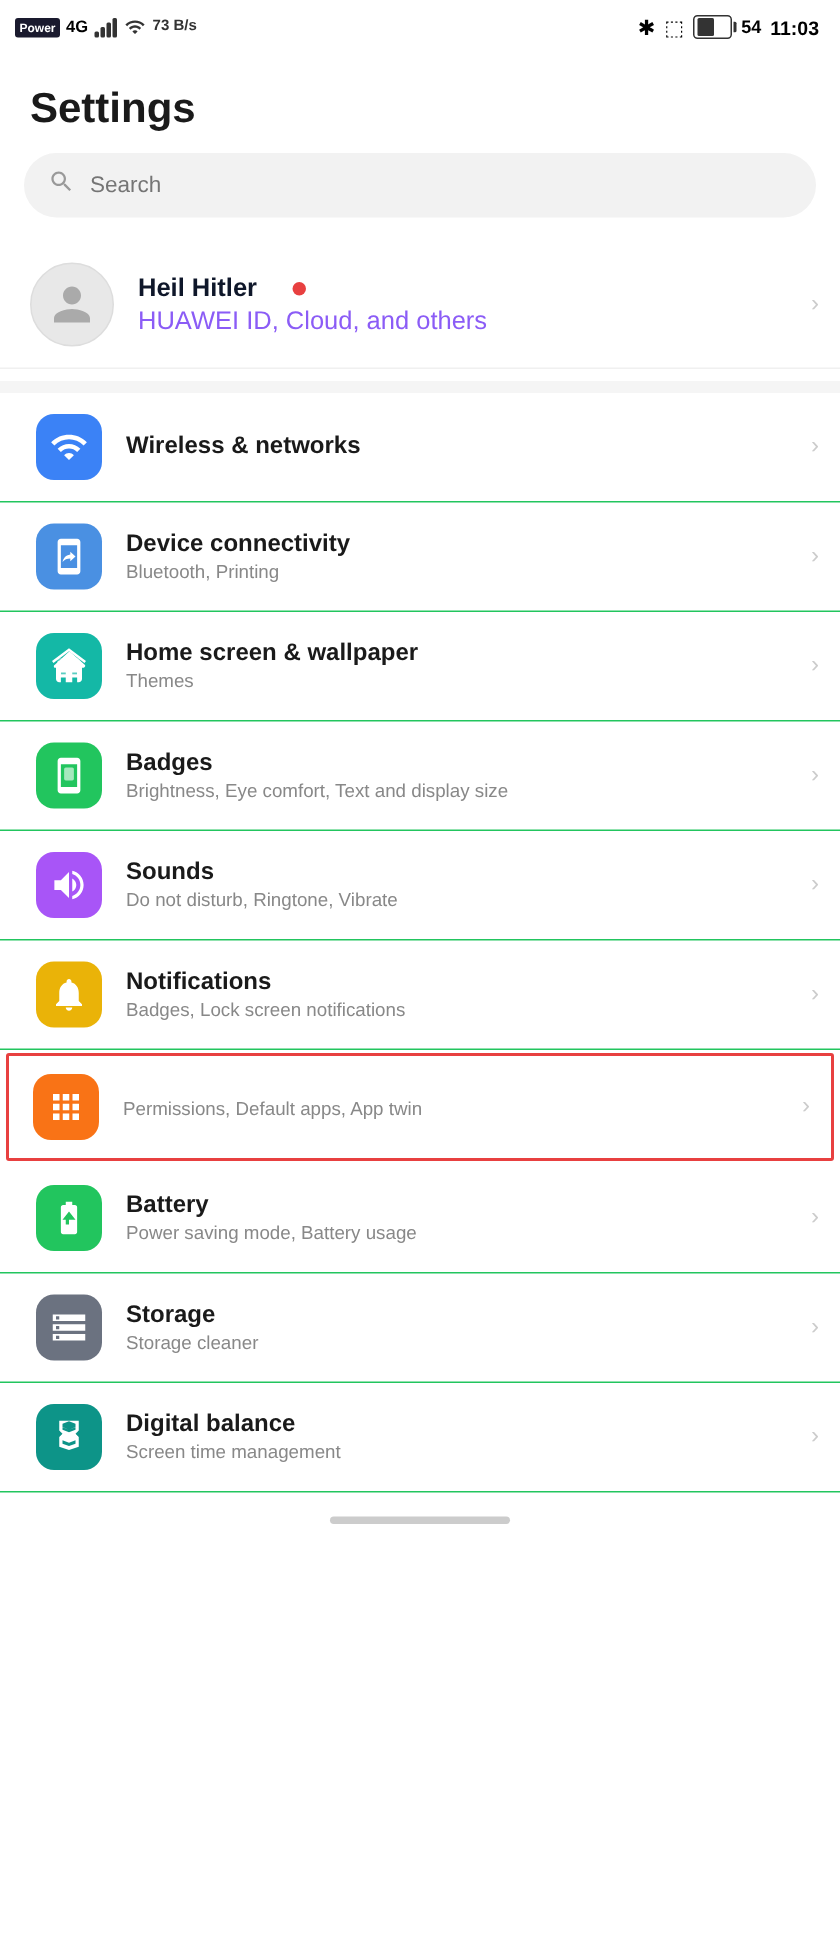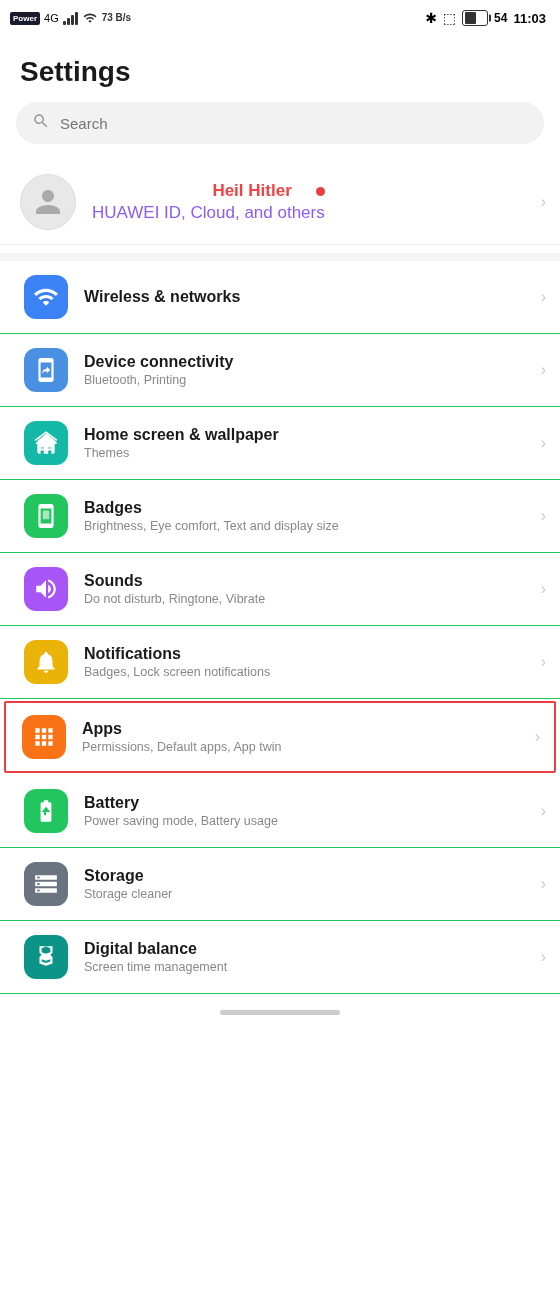--- a/index.html
+++ b/index.html
@@ -132,25 +132,24 @@
     }
     .avatar svg {
       width: 36px;
       height: 36px;
       fill: #aaa;
     }
     .profile-info {}
     .profile-name {
       font-size: 17px;
       font-weight: 700;
-      color: #ef4444;
+      color: #0f172a;
       display: flex;
       align-items: center;
       gap: 24px;
-      justify-content: flex-end;
     }
     .online-dot {
       width: 9px;
       height: 9px;
       background: #e84040;
       border-radius: 50%;
       display: inline-block;
     }
     .profile-sub {
       font-size: 17px;
@@ -240,21 +239,21 @@
       background: #ccc;
       border-radius: 3px;
     }
   </style>
 </head>
 <body>
 
 <div class="status-bar">
   <div class="status-left">
     <span class="vowifi-badge">Power</span>
-    <span style="font-size:11px;font-weight:400;">4G</span>
+    <span style="font-size:11px;font-weight:700;">4G</span>
     <div class="signal-bars">
       <span style="height:4px;"></span>
       <span style="height:7px;"></span>
       <span style="height:10px;"></span>
       <span style="height:13px;"></span>
     </div>
     <svg width="16" height="14" viewBox="0 0 24 24" fill="#333">
       <path d="M1 9l2 2c4.97-4.97 13.03-4.97 18 0l2-2C16.93 2.93 7.08 2.93 1 9zm8 8l3 3 3-3c-1.65-1.66-4.34-1.66-6 0zm-4-4l2 2c2.76-2.76 7.24-2.76 10 0l2-2C15.14 9.14 8.87 9.14 5 13z"></path>
     </svg>
     <div style="font-size:10px;color:#333;line-height:1.2;">
@@ -385,21 +384,20 @@
     <span class="chevron">›</span>
   </div>
 
   <div class="settings-item highlighted">
     <div class="icon-wrap bg-orange">
       <svg viewBox="0 0 24 24" fill="white">
         <path d="M4 8h4V4H4v4zm6 12h4v-4h-4v4zm-6 0h4v-4H4v4zm0-6h4v-4H4v4zm6 0h4v-4h-4v4zm6-10v4h4V4h-4zm-6 4h4V4h-4v4zm6 6h4v-4h-4v4zm0 6h4v-4h-4v4z"></path>
       </svg>
     </div>
     <div class="item-text">
-      <div class="item-title">Apps</div>
       <div class="item-sub">Permissions, Default apps, App twin</div>
     </div>
     <span class="chevron">›</span>
   </div>
 
   <div class="settings-item">
     <div class="icon-wrap bg-green">
       <svg viewBox="0 0 24 24" fill="white">
         <path d="M15.67 4H14V2h-4v2H8.33C7.6 4 7 4.6 7 5.33v15.33C7 21.4 7.6 22 8.33 22h7.33c.74 0 1.34-.6 1.34-1.33V5.33C17 4.6 16.4 4 15.67 4zm-1.67 9h-2v3h-2v-3H8l4-5 4 5h-2z"></path>
       </svg>

